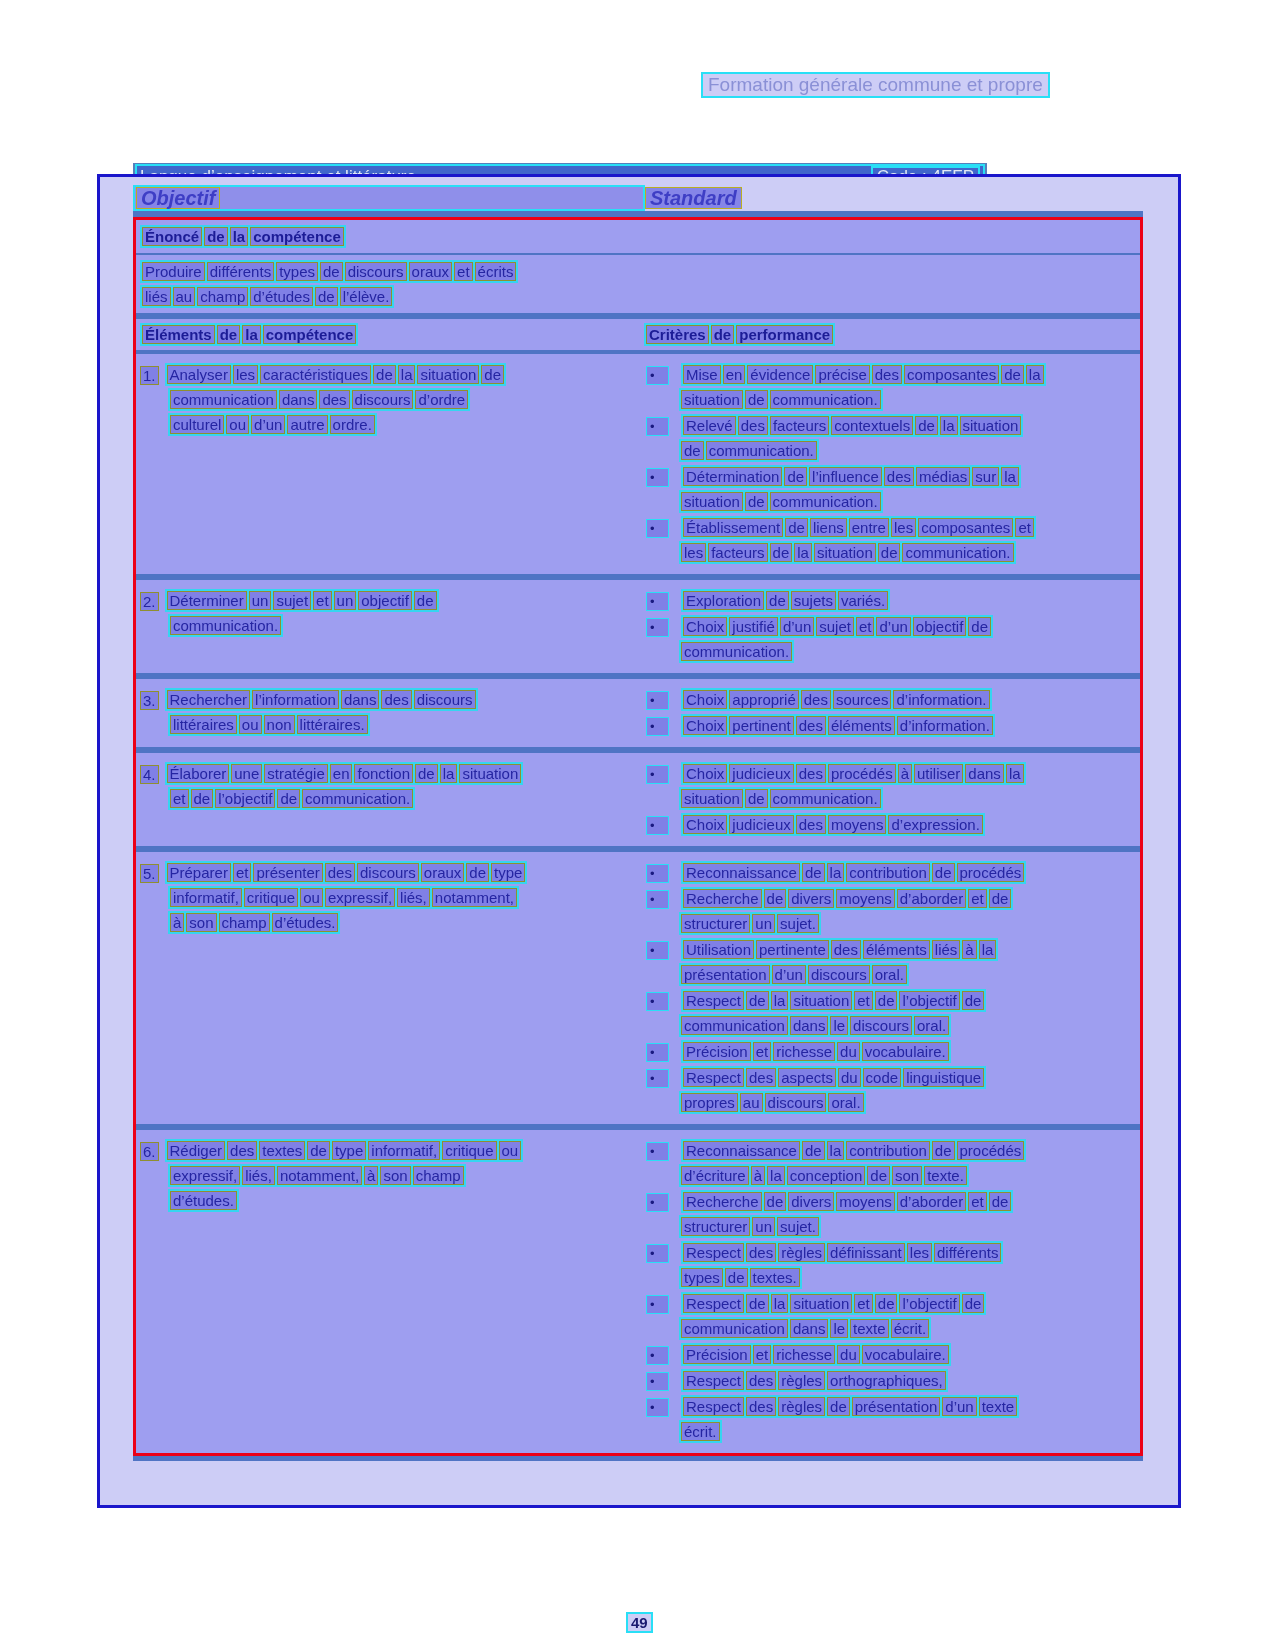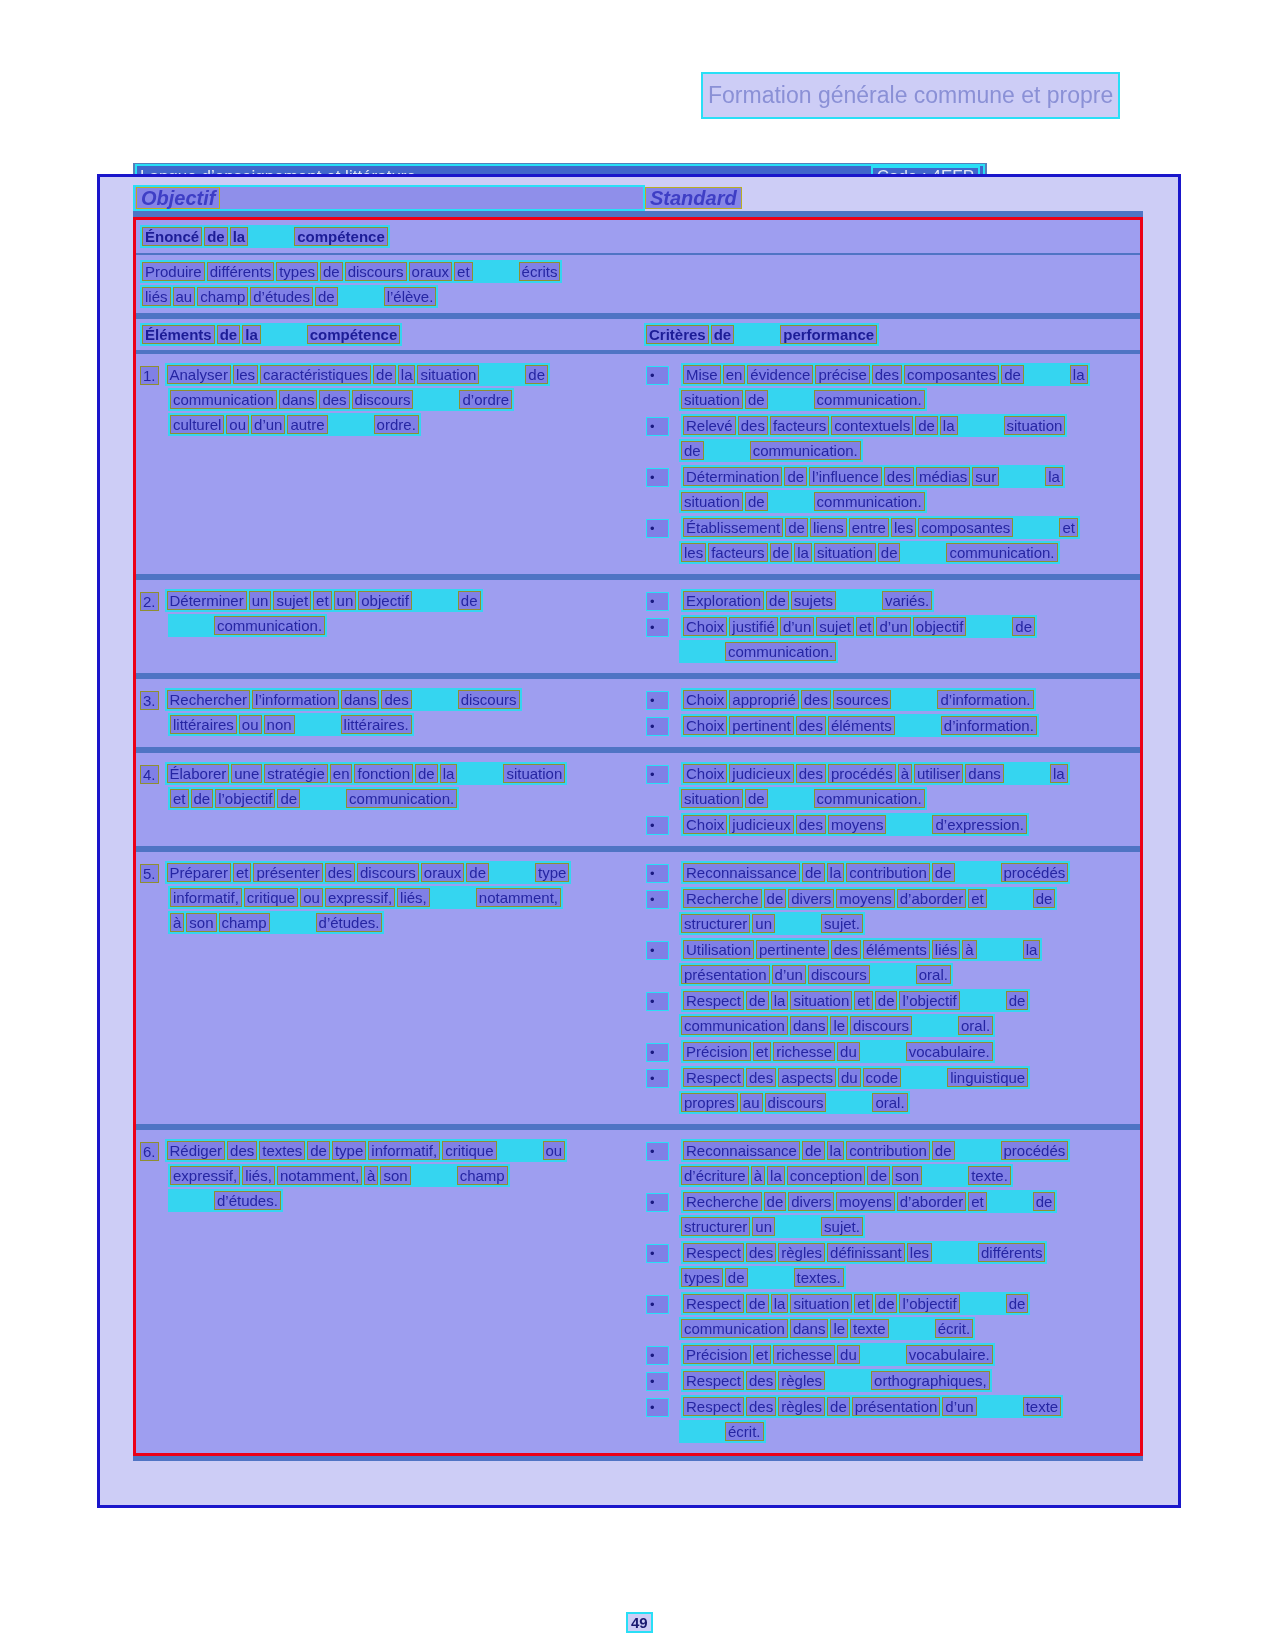--- a/index.html
+++ b/index.html
@@ -5,21 +5,21 @@
   html,body{margin:0;padding:0;}
   body{
     width:1275px;height:1651px;position:relative;background:#ffffff;
     font-family:"Liberation Sans","DejaVu Sans",sans-serif;
     -webkit-font-smoothing:none;
   }
   
   .page-title-box{
     position:absolute;left:701px;top:72px;
     border:2px solid #29dff6;background:#cdcdf6;
-    padding:8px 5px;font-size:23px;color:#8a90d6;white-space:nowrap;
+    padding:0 5px;font-size:19px;color:#8a90d6;white-space:nowrap;
   }
   
   .header-bar{
     position:absolute;left:133px;top:163px;width:854px;height:27px;
     background:#567fbc;box-sizing:border-box;padding:1px 2px;
   }
   .header-bar-line{
     height:100%;box-sizing:border-box;border:2px solid #29dff6;background:#4066cb;
     display:flex;justify-content:space-between;align-items:center;
     padding:0 3px;color:#e2e9f6;font-size:17px;white-space:nowrap;
@@ -61,21 +61,21 @@
   .lr{margin:2px 0;white-space:nowrap;}
   .ln{
     display:inline-block;vertical-align:top;
     background:#35d5f0;border:1px solid #35d5f0;padding:1px;
     white-space:nowrap;font-size:15px;line-height:17px;
   }
   .w{
     display:inline-block;background:#8080e6;border:1px solid #8f8f30;
     color:#2525a2;padding:0 2px;margin-right:2px;
   }
-  .w:last-child{margin-right:0;margin-left:44px;}
+  .w:last-child{margin-right:0;}
   .bold .w{font-weight:bold;color:#1c1c96;}
   .numbox{
     display:inline-block;vertical-align:top;margin:3px 6px 0 0;
     background:#8080e6;border:1px solid #8f8f30;color:#2525a2;
     font-size:15px;line-height:17px;padding:0 2px;
   }
   .bulletbox{
     display:inline-block;vertical-align:top;margin:3px 12px 0 2px;
     width:18px;background:#8080e6;border:1px solid #29dff6;color:#1a1a80;
     font-size:13px;line-height:17px;text-align:left;padding-left:3px;

